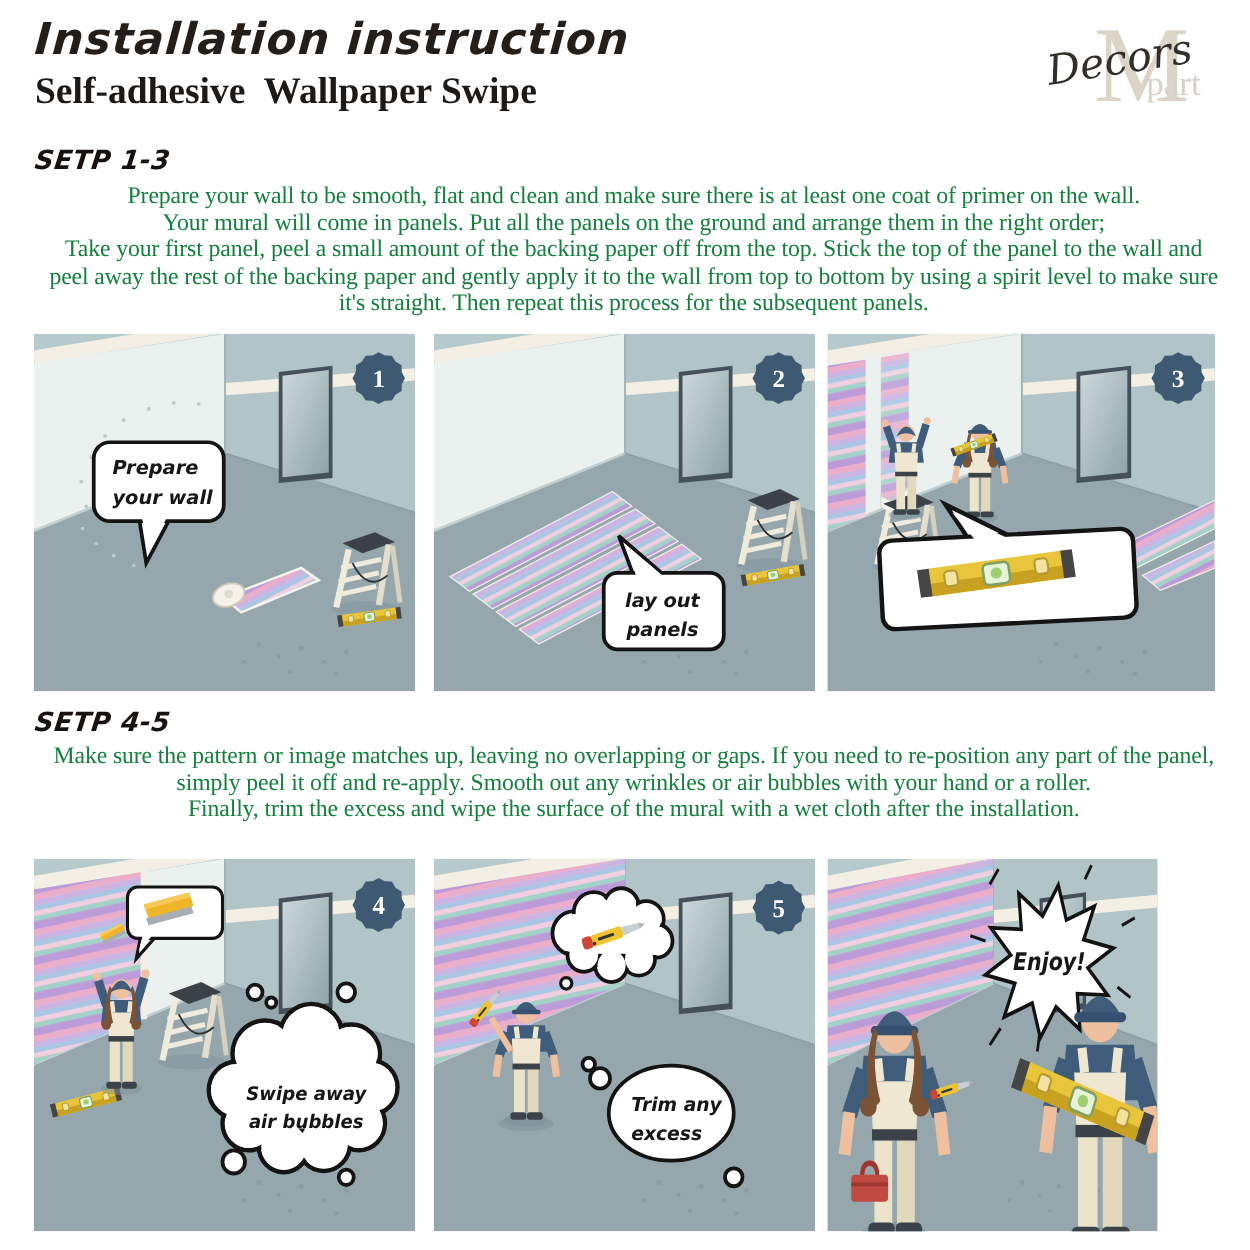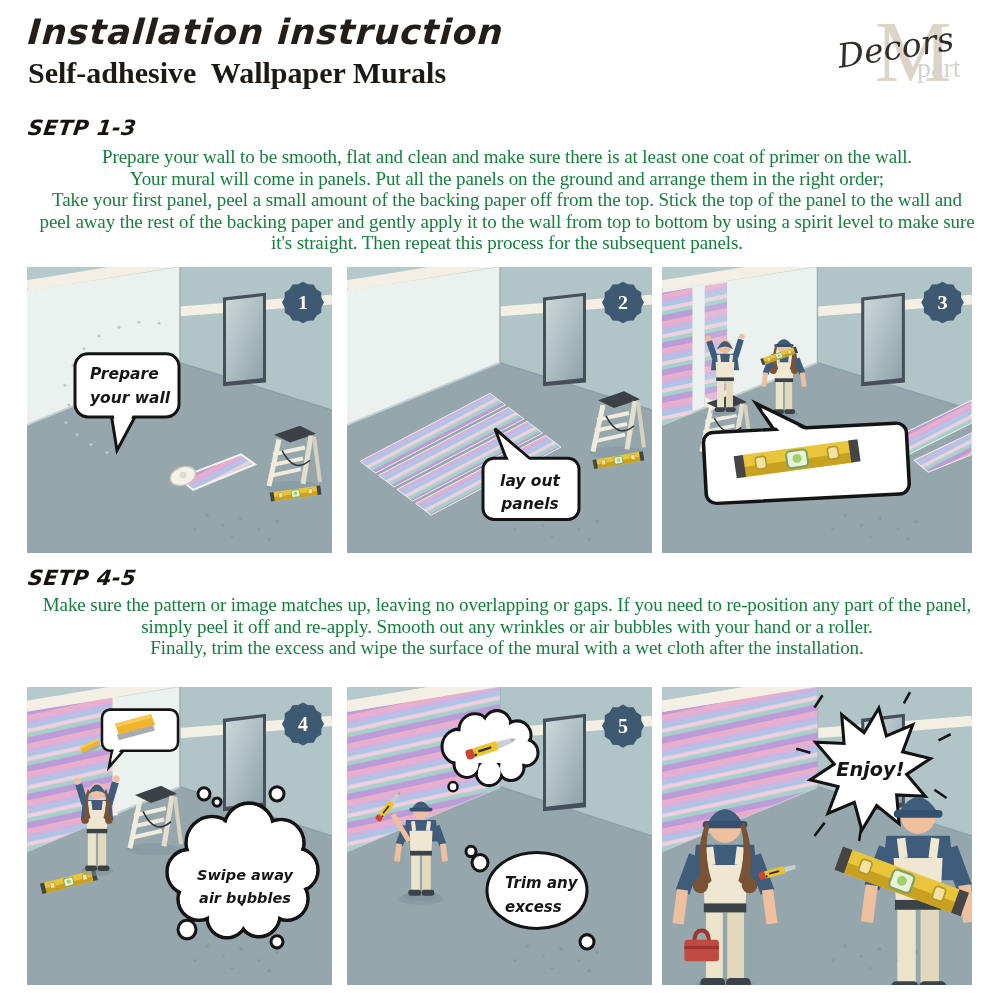--- a/index.html
+++ b/index.html
@@ -174,21 +174,21 @@
 
     <polygon id="badge-shape" points="21,0 18.4,4.9 18.2,10.5 13.4,13.4 10.5,18.2 4.9,18.4 0,21 -4.9,18.4 -10.5,18.2 -13.4,13.4 -18.2,10.5 -18.4,4.9 -21,0 -18.4,-4.9 -18.2,-10.5 -13.4,-13.4 -10.5,-18.2 -4.9,-18.4 0,-21 4.9,-18.4 10.5,-18.2 13.4,-13.4 18.2,-10.5 18.4,-4.9" fill="#3d5a72"></polygon>
 
     <polygon id="starburst-shape" points="0,-60 11.1,-34.2 35.3,-48.5 29.1,-21.2 57.1,-18.5 36,0 57.1,18.5 29.1,21.2 35.3,48.5 11.1,34.2 0,60 -11.1,34.2 -35.3,48.5 -29.1,21.2 -57.1,18.5 -36,0 -57.1,-18.5 -29.1,-21.2 -35.3,-48.5 -11.1,-34.2" fill="#ffffff" stroke="#121212" stroke-width="3"></polygon>
   </defs>
 </svg>
 
 <div class="page">
 
   <div class="abs title">Installation instruction</div>
-  <div class="abs subtitle">Self-adhesive  Wallpaper Murals</div>
+  <div class="abs subtitle">Self-adhesive  Wallpaper Swipe</div>
 
   <div class="abs logo">
     <span class="logo-m">M</span>
     <span class="logo-script">Decors</span>
     <span class="logo-rest">part</span>
   </div>
 
   <div class="abs stephead steph1">SETP 1-3</div>
   <div class="abs stepbody body1">Prepare your wall to be smooth, flat and clean and make sure there is at least one coat of primer on the wall.
 Your mural will come in panels. Put all the panels on the ground and arrange them in the right order;
@@ -405,21 +405,21 @@
         <text class="bubble-txt" x="158" y="196" font-size="15">Trim any</text>
         <text class="bubble-txt" x="158" y="219" font-size="15">excess</text>
       </g>
       <g transform="translate(276,38)">
         <use href="#badge-shape"></use>
         <text class="badge-txt" x="0" y="7" font-size="20" text-anchor="middle">5</text>
       </g>
     </svg>
   </div>
 
-  <div class="panel" style="left:662px;top:687px;width:310px;height:298px">
+  <div class="panel" style="left:662px;top:687px;width:264px;height:298px">
     <svg viewBox="0 0 305 290" preserveAspectRatio="none">
       <use href="#room"></use>
       <g>
         <polygon points="0,24 153,0 153,97 0,160" fill="url(#pat-wall)"></polygon>
         <line x1="0" y1="19" x2="152" y2="-6" stroke="#f3efe4" stroke-width="11"></line>
       </g>
       <g>
         <g stroke="#141414" stroke-width="2.5">
           <line x1="150" y1="20" x2="158" y2="8"></line>
             <line x1="238" y1="16" x2="244" y2="5"></line>

